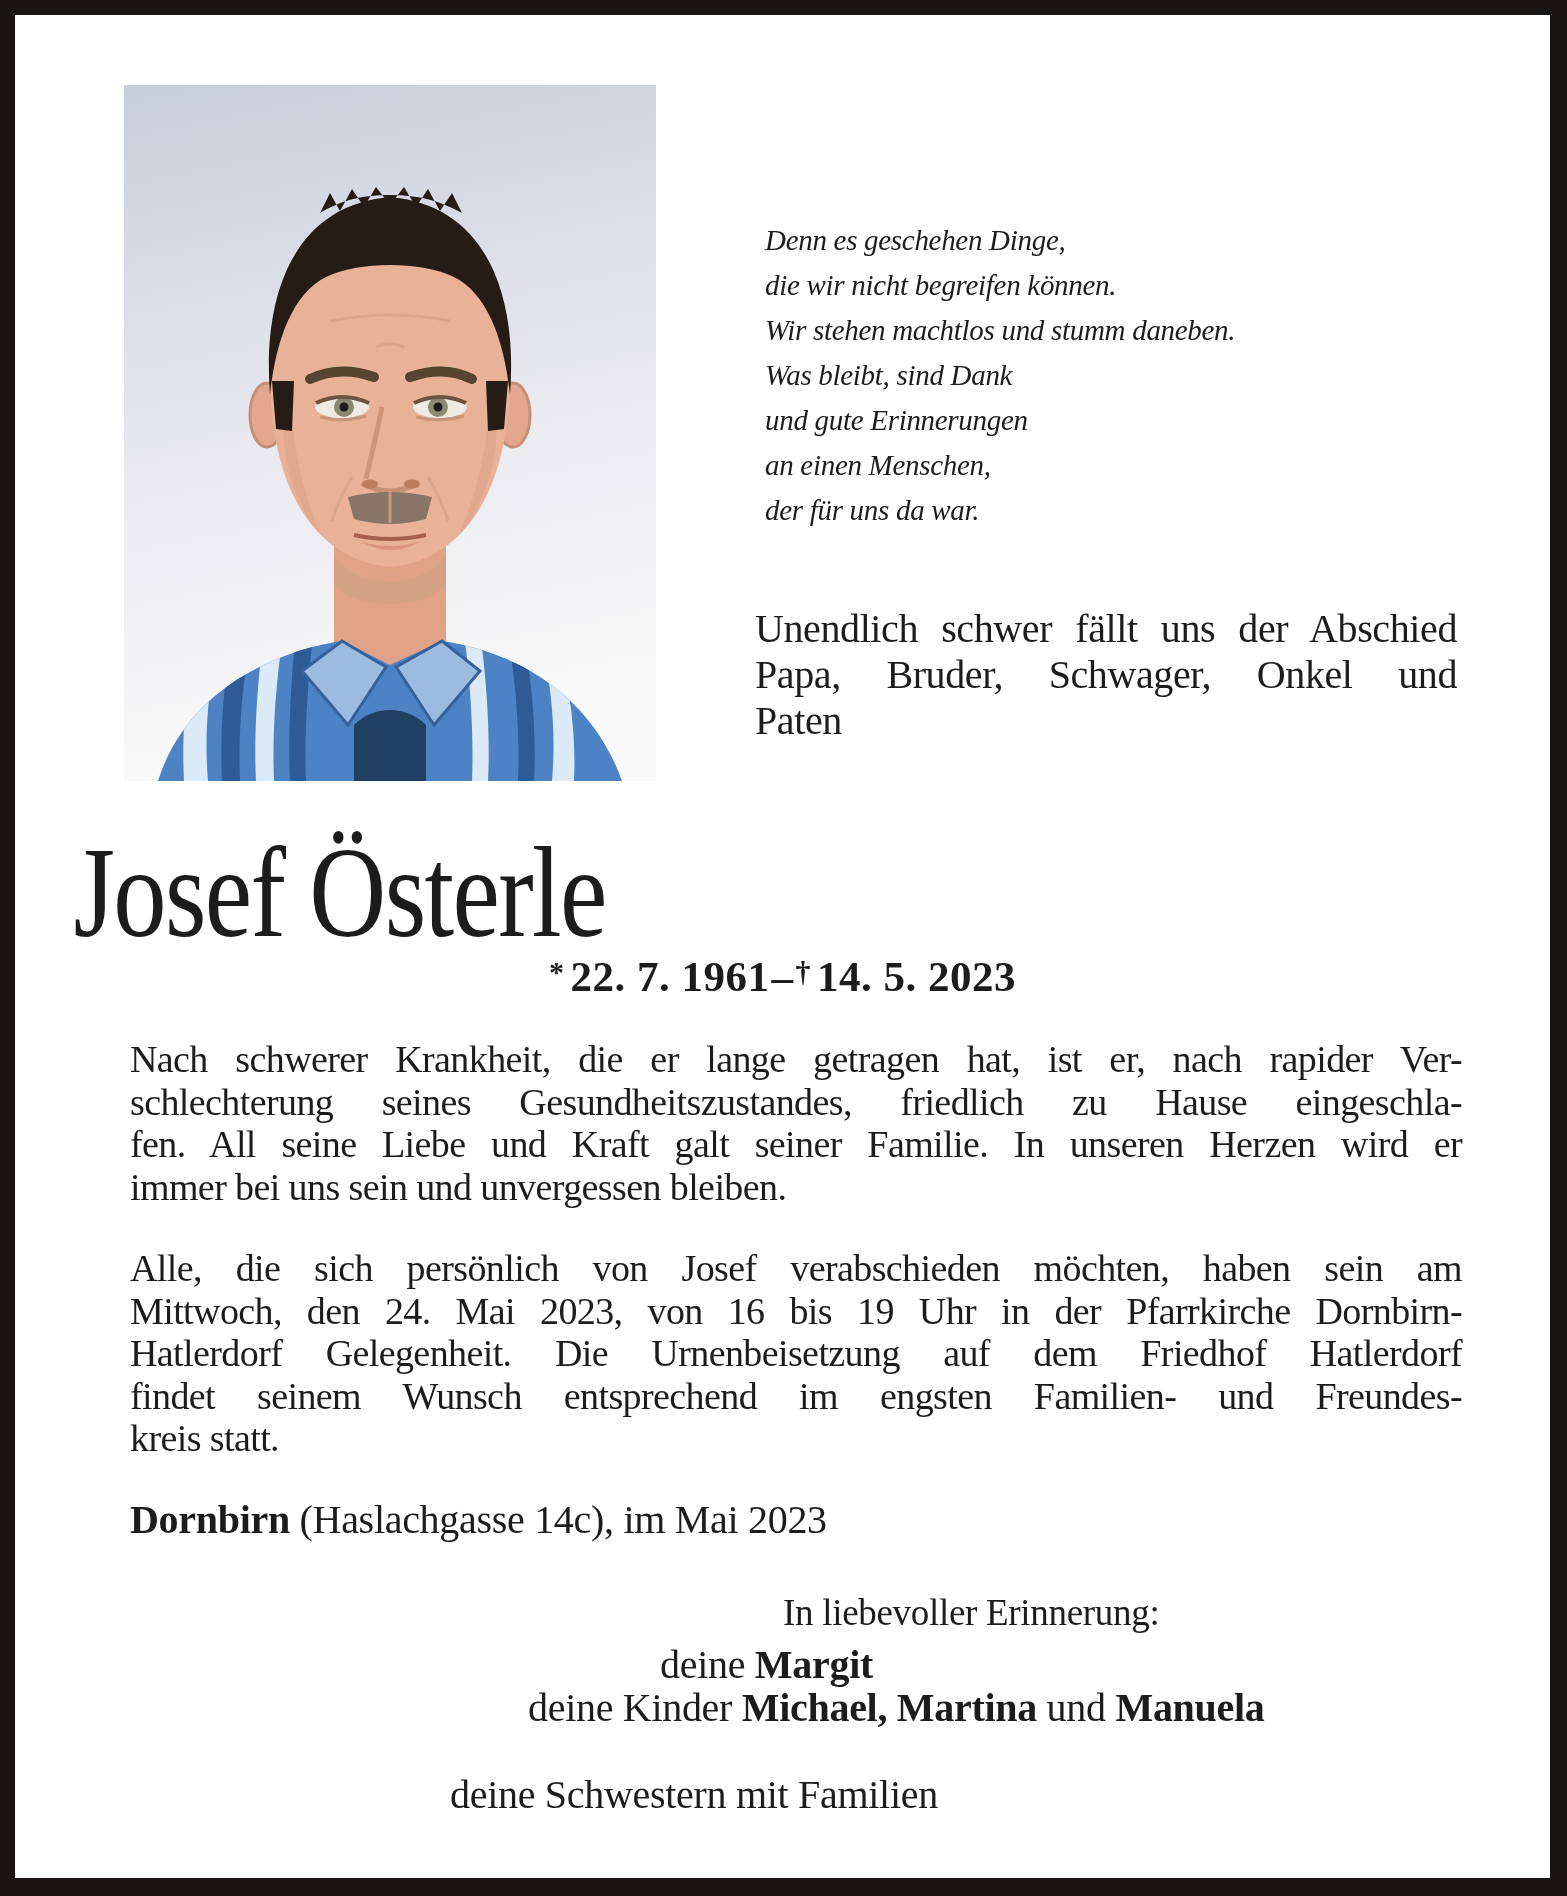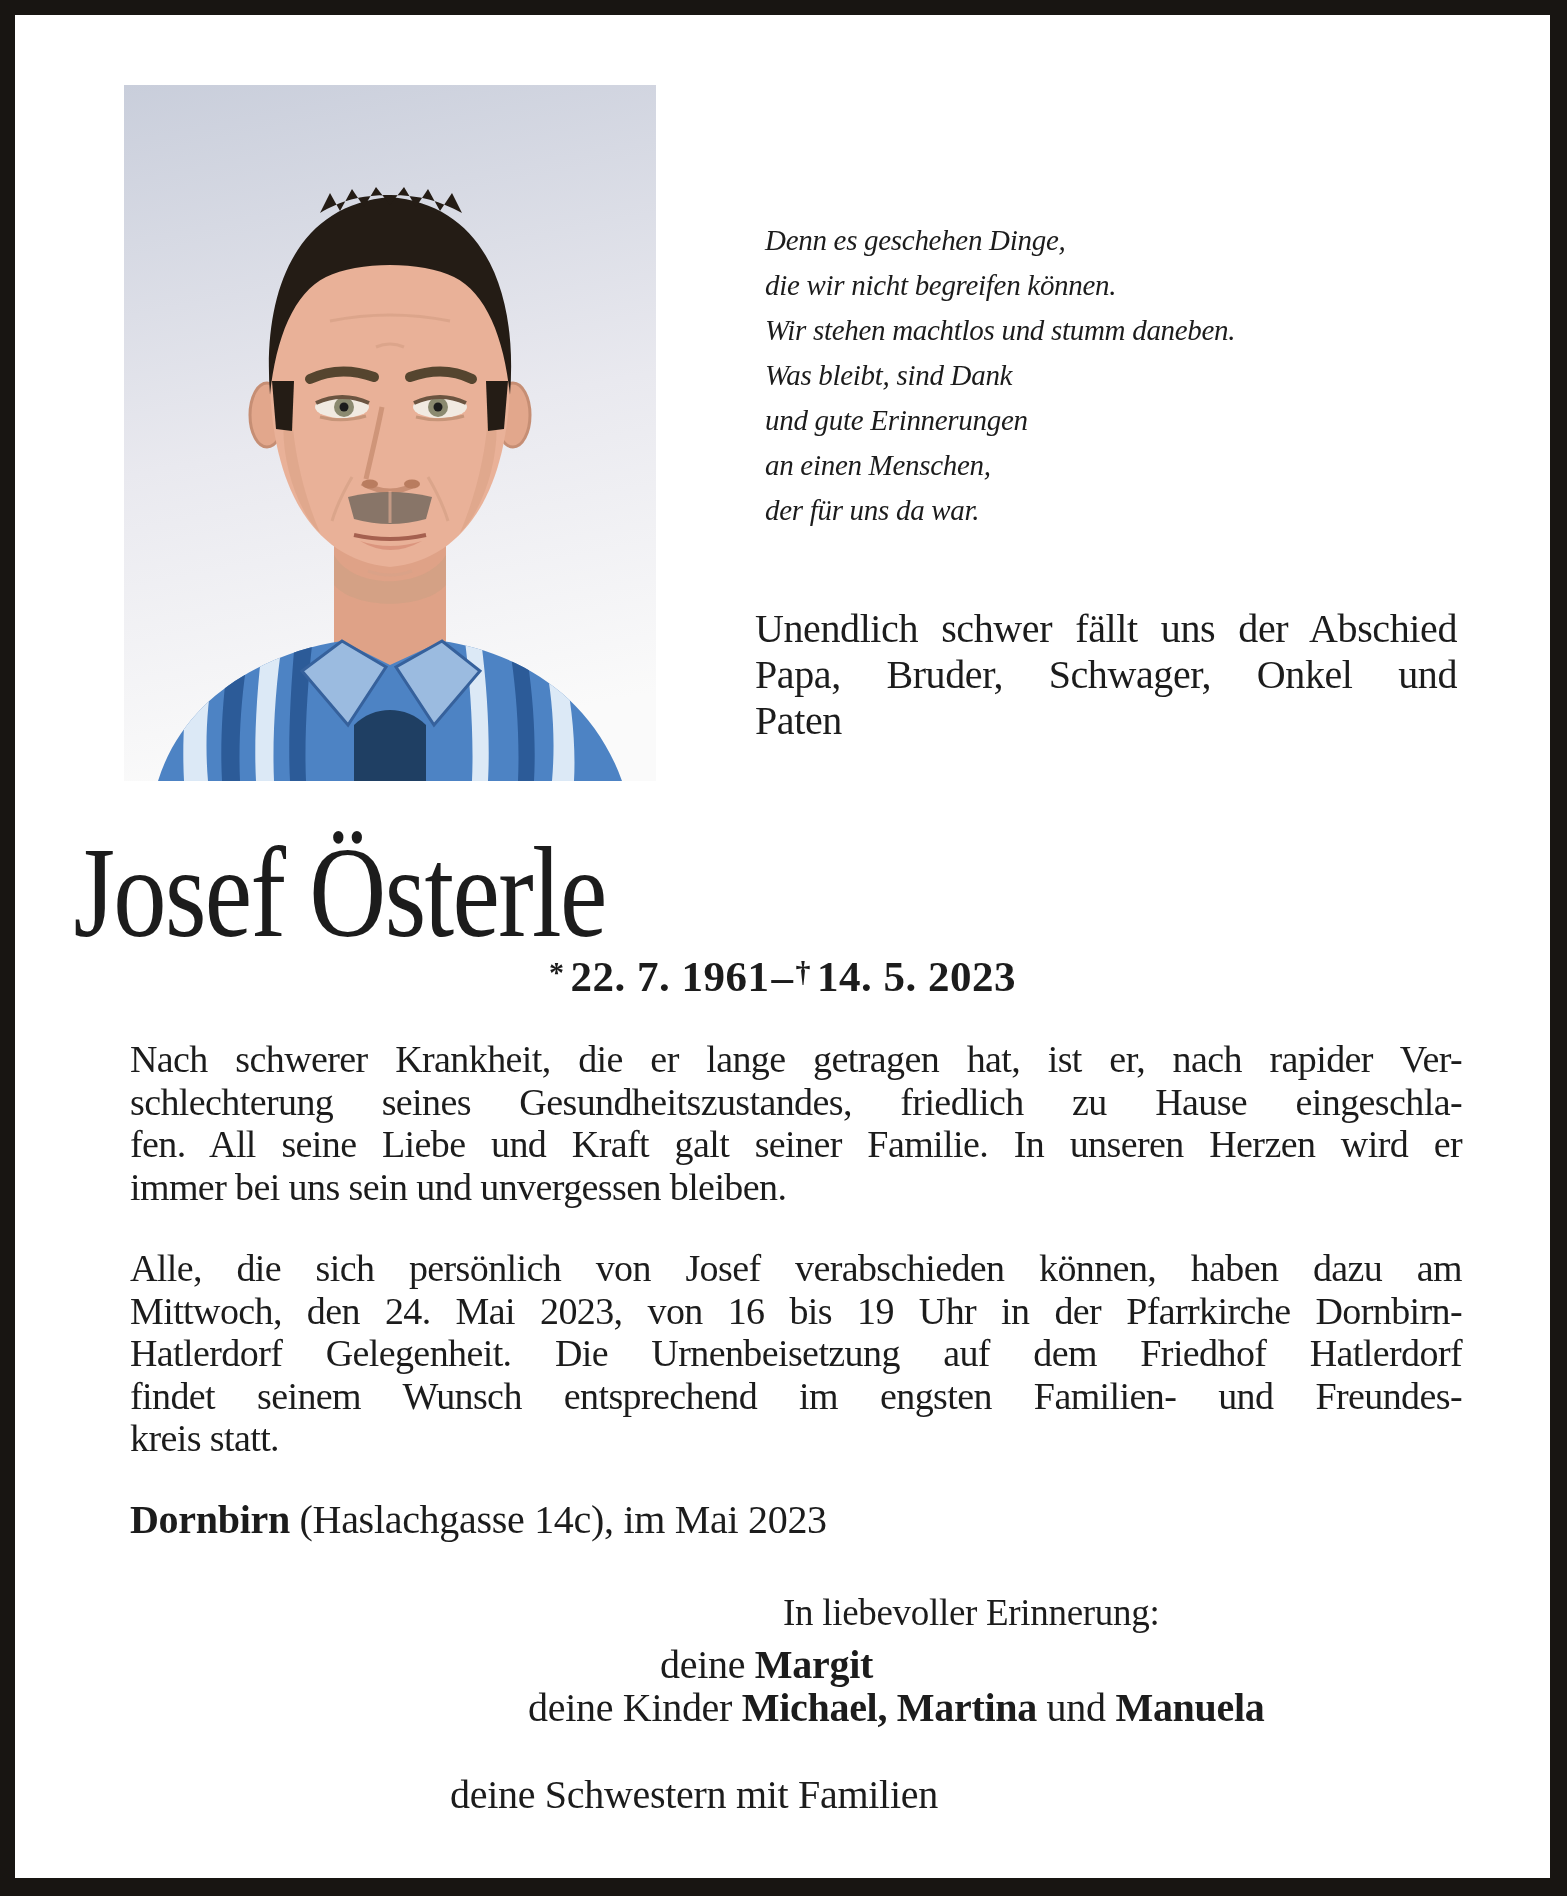--- a/index.html
+++ b/index.html
@@ -162,21 +162,21 @@
   </div>
 
   <div class="abs para p1">
     <span class="line just">Nach schwerer Krankheit, die er lange getragen hat, ist er, nach rapider Ver-</span>
     <span class="line just">schlechterung seines Gesundheitszustandes, friedlich zu Hause eingeschla-</span>
     <span class="line just">fen. All seine Liebe und Kraft galt seiner Familie. In unseren Herzen wird er</span>
     <span class="line left">immer bei uns sein und unvergessen bleiben.</span>
   </div>
 
   <div class="abs para p2">
-    <span class="line just">Alle, die sich persönlich von Josef verabschieden können, haben dazu am</span>
+    <span class="line just">Alle, die sich persönlich von Josef verabschieden möchten, haben sein am</span>
     <span class="line just">Mittwoch, den 24. Mai 2023, von 16 bis 19 Uhr in der Pfarrkirche Dornbirn-</span>
     <span class="line just">Hatlerdorf Gelegenheit. Die Urnenbeisetzung auf dem Friedhof Hatlerdorf</span>
     <span class="line just">findet seinem Wunsch entsprechend im engsten Familien- und Freundes-</span>
     <span class="line left">kreis statt.</span>
   </div>
 
   <div class="abs place">
     <span class="b">Dornbirn</span><span> (Haslachgasse 14c), im Mai 2023</span>
   </div>
 

